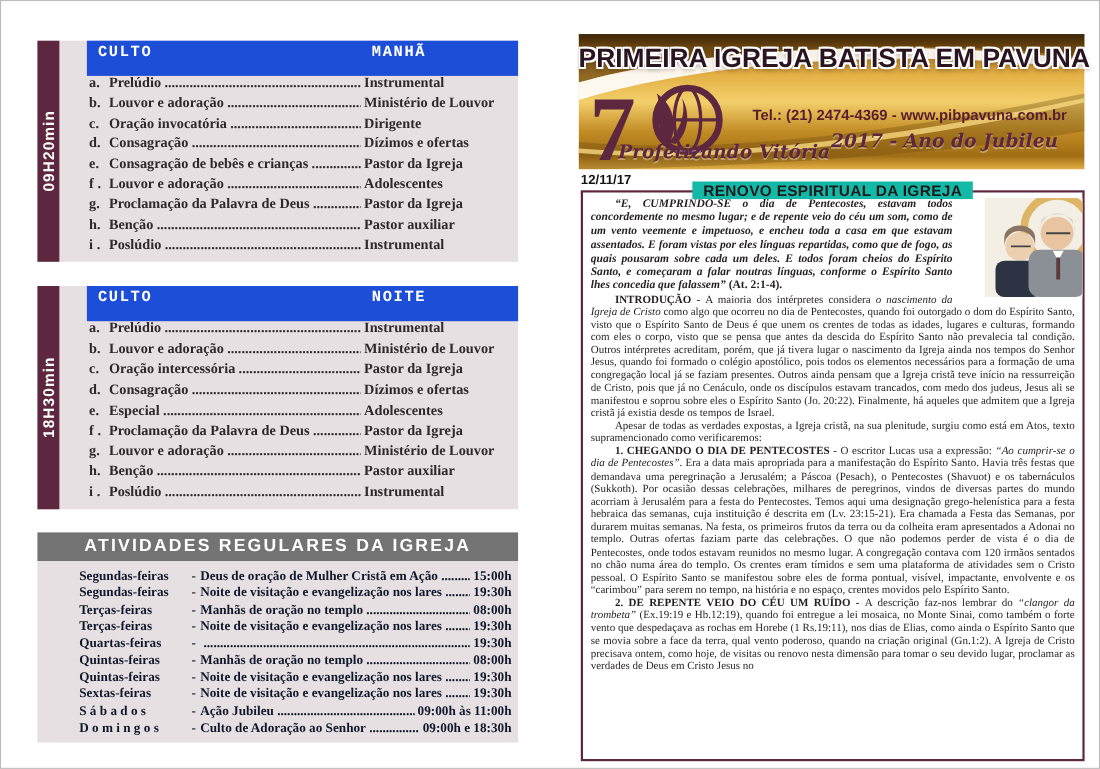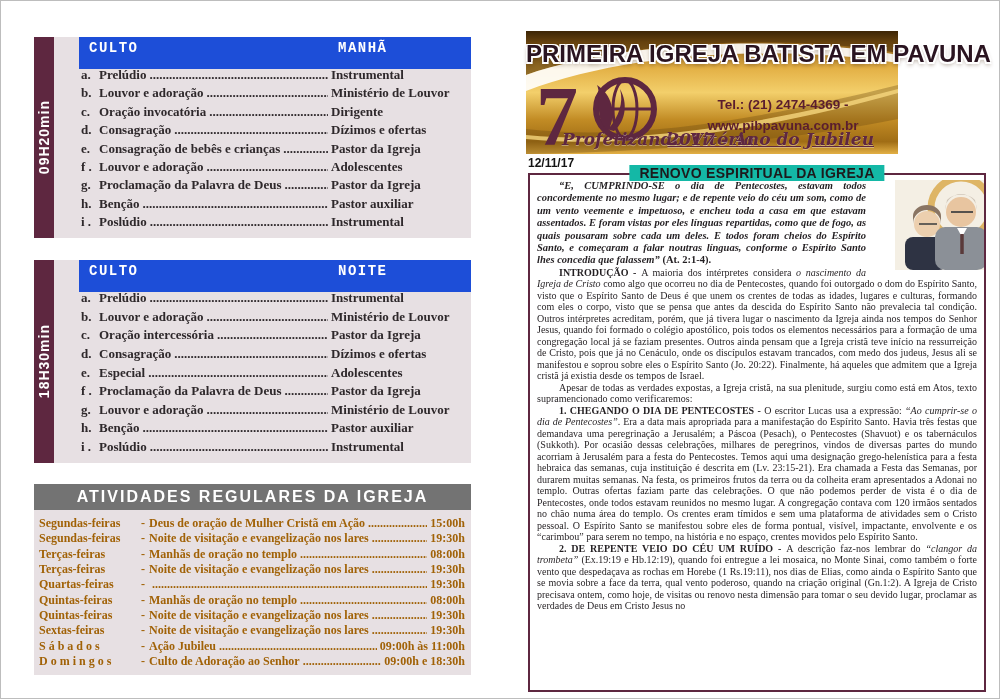--- a/index.html
+++ b/index.html
@@ -25,38 +25,38 @@
   .dots{flex:1 1 auto;overflow:hidden;white-space:nowrap;margin:0 3px;min-width:8px;}
   .dots::after{content:"......................................................................................................................................................................................";}
   .srow .val{width:136px;flex:none;overflow:hidden;}
 
   
   .act-hdr{position:absolute;left:33px;top:483px;width:437px;height:26px;background:#737373;color:#fff;
            font-family:"Liberation Sans",sans-serif;font-weight:bold;font-size:16px;letter-spacing:2px;
            text-align:center;line-height:26px;}
   .act-panel{position:absolute;left:33px;top:509px;width:437px;height:165px;background:#e7e0e3;
              padding:6px 6px 6px 5px;box-sizing:border-box;display:flex;flex-direction:column;justify-content:space-between;}
-  .arow{display:flex;align-items:baseline;font-weight:bold;font-size:12px;color:#a16207;white-space:nowrap;}
+  .arow{display:flex;align-items:baseline;font-weight:bold;font-size:12px;color:#0f172a;white-space:nowrap;margin-left:33px;}
   .arow .day{width:100px;flex:none;}
   .arow .dash{flex:none;padding:0 4px 0 2px;}
   .arow .time{flex:none;}
 
   
-  .banner{position:absolute;left:525px;top:30px;width:372px;height:123px;}
+  .banner{position:absolute;left:525px;top:30px;width:460px;height:123px;}
   .banner .bg{position:absolute;left:0;top:0;width:100%;height:100%;}
   .church{position:absolute;top:9px;left:0;right:0;text-align:center;font-family:"Liberation Sans",sans-serif;
           font-weight:bold;font-size:24px;color:#2a1420;white-space:nowrap;
           text-shadow:-1.5px -1.5px 0 #fff,1.5px -1.5px 0 #fff,-1.5px 1.5px 0 #fff,1.5px 1.5px 0 #fff,0 3px 4px rgba(60,30,0,.45);}
   .logo{position:absolute;left:14px;top:40px;width:130px;height:80px;}
   .addr{position:absolute;left:150px;right:8px;top:64px;text-align:center;font-family:"Liberation Sans",sans-serif;
         font-weight:bold;color:#5a1d2e;font-size:13.5px;line-height:1.55;}
   .script{font-family:"DejaVu Serif","Liberation Serif",serif;font-style:italic;font-weight:bold;color:#5e2740;font-size:17px;
           text-shadow:0 1px 0 rgba(255,255,255,.35);}
   .slogan{position:absolute;left:36px;bottom:5px;}
-  .jubileu{position:absolute;right:24px;bottom:5px;text-decoration:underline;}
+  .jubileu{position:absolute;right:24px;bottom:15px;}
 
   
   .date{position:absolute;left:527px;top:155px;font-family:"Liberation Sans",sans-serif;font-weight:bold;
         font-size:12px;color:#141414;border-bottom:2px solid #2b2b2b;padding-bottom:4px;}
   .article-wrap{position:absolute;left:527px;top:172px;width:458px;height:519px;}
   .article{position:absolute;left:0;top:0;right:0;bottom:0;border:2px solid #5e2740;background:#fff;
            box-sizing:border-box;padding:5px 7px;overflow:hidden;}
   .article-title{position:absolute;top:-8px;left:50%;transform:translateX(-50%);background:#14b8a6;padding:0 10px;
                  font-family:"Liberation Sans",sans-serif;font-weight:bold;font-size:14px;color:#1d1a1c;
                  white-space:nowrap;letter-spacing:0.3px;z-index:2;}

